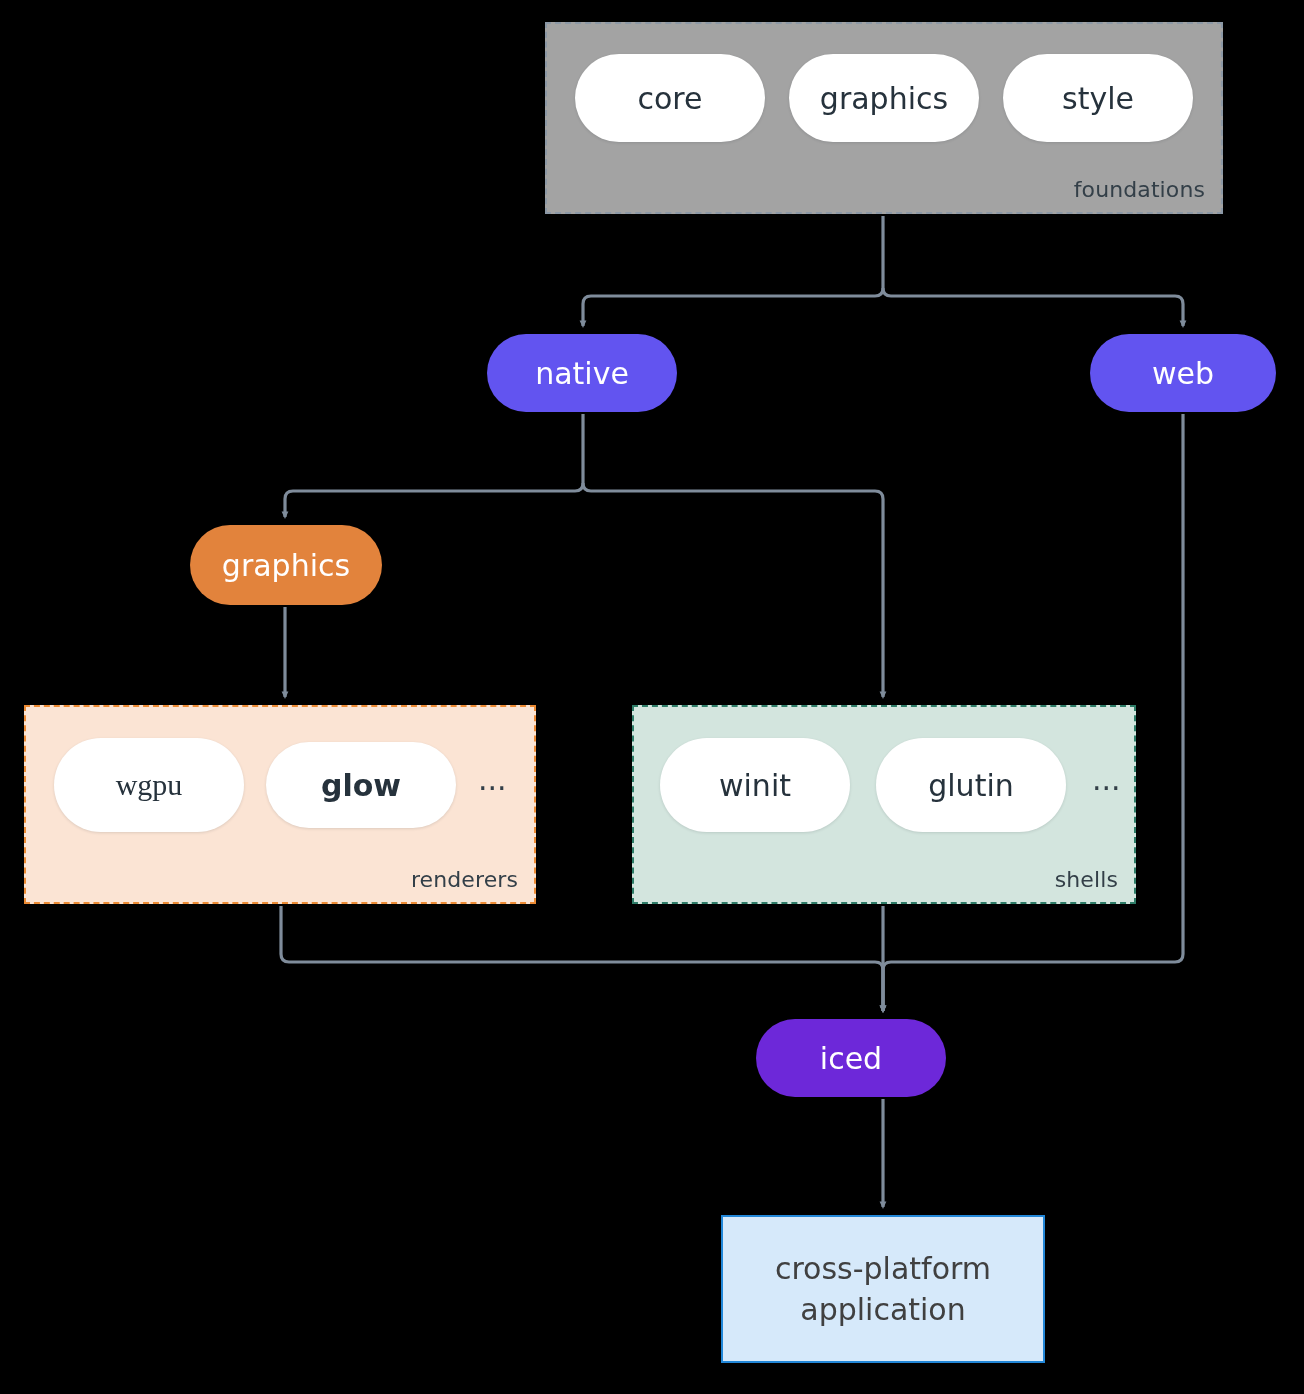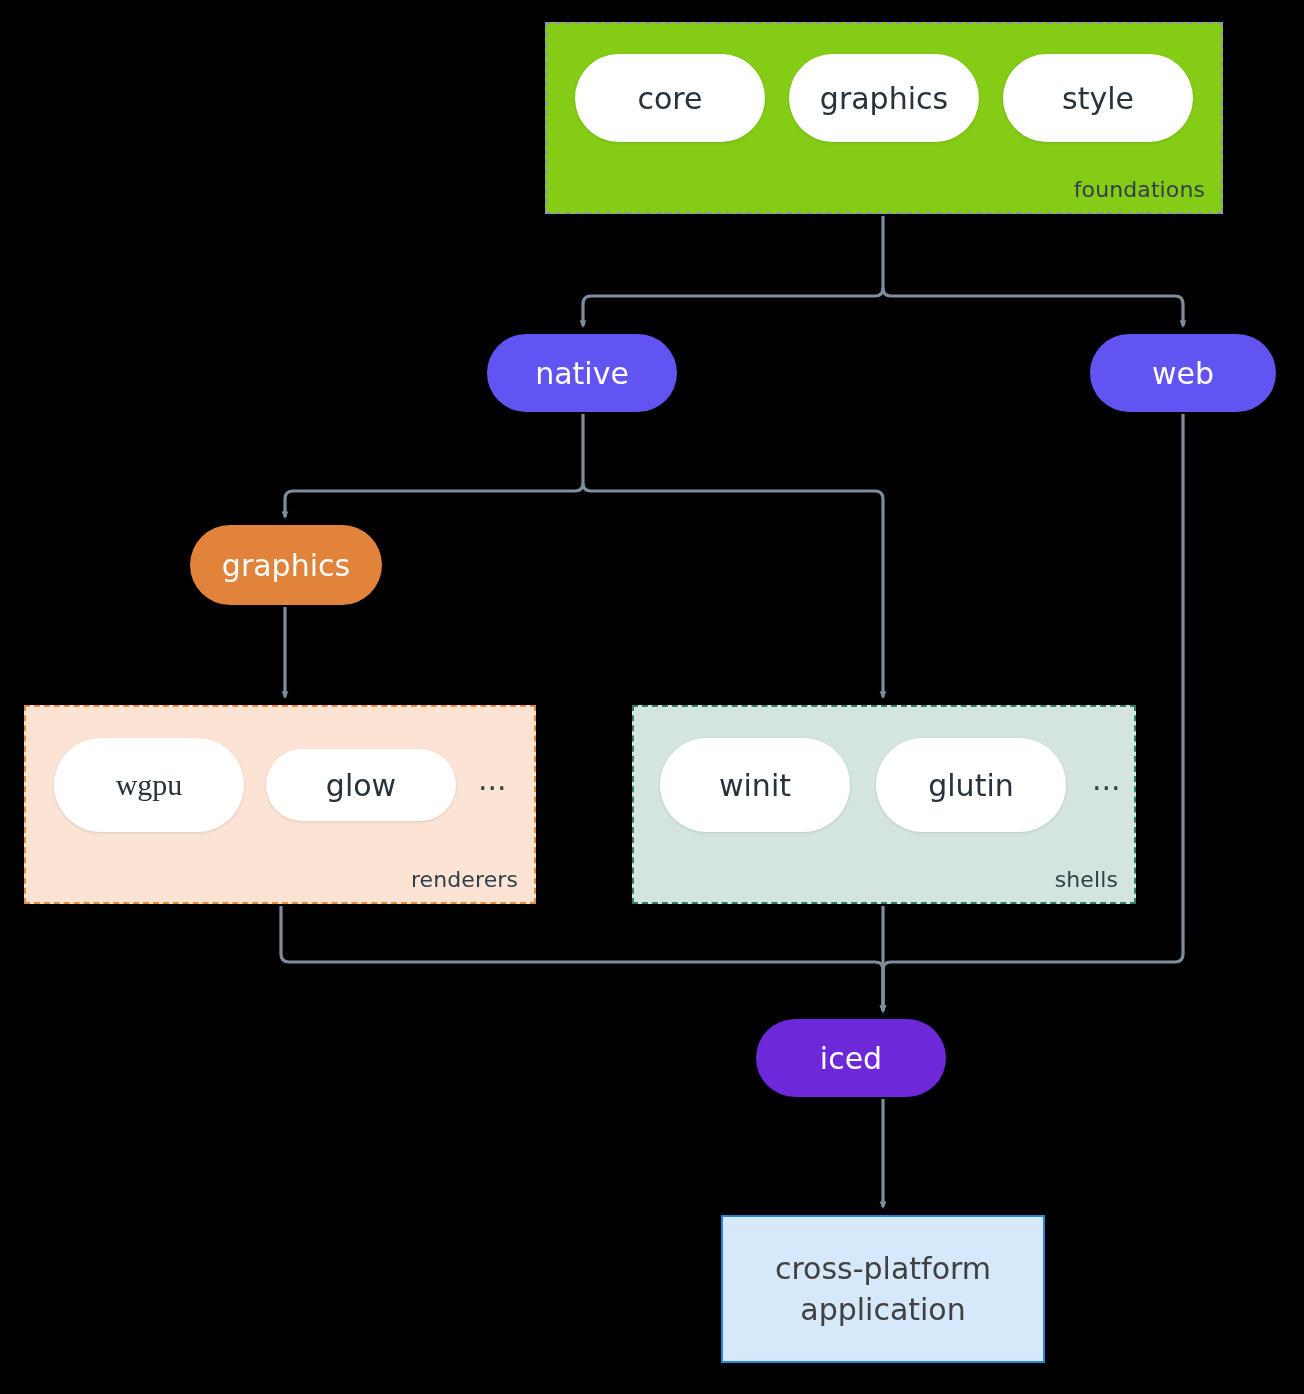--- a/index.html
+++ b/index.html
@@ -44,21 +44,21 @@
     position: absolute;
     left: 0;
     top: 0;
     display: flex;
     align-items: center;
   }
 
   #cluster-foundations {
     left: 545px;  top: 22px;
     width: 678px; height: 192px;
-    background: #84cc16;
+    background: #a3a3a3;
     border-color: #8b98a6;
   }
   #cluster-renderers {
     left: 24px;   top: 705px;
     width: 512px; height: 199px;
     background: #fbe4d4;
     border-color: #ec8b34;
   }
   #cluster-shells {
     left: 632px;  top: 705px;
@@ -158,21 +158,21 @@
       <div class="wpill" style="width:190px;height:88px;font-size:30px;">core</div>
       <div class="wpill" style="width:190px;height:88px;font-size:30px;">graphics</div>
       <div class="wpill" style="width:190px;height:88px;font-size:30px;">style</div>
     </div>
     <div class="cluster-label">foundations</div>
   </div>
 
   <div class="cluster" id="cluster-renderers">
     <div class="pill-row" style="left:28px; top:31px; gap:22px;">
       <div class="wpill" style="width:190px;height:94px;font-size:30px;font-family:Liberation Serif, serif;">wgpu</div>
-      <div class="wpill" style="width:190px;height:72px;font-size:30px;">glow</div>
+      <div class="wpill" style="width:190px;height:86px;font-size:30px;font-weight:bold;">glow</div>
       <div class="ellipsis">...</div>
     </div>
     <div class="cluster-label">renderers</div>
   </div>
 
   <div class="cluster" id="cluster-shells">
     <div class="pill-row" style="left:26px; top:31px; gap:26px;">
       <div class="wpill" style="width:190px;height:94px;font-size:30px;">winit</div>
       <div class="wpill" style="width:190px;height:94px;font-size:30px;">glutin</div>
       <div class="ellipsis">...</div>

